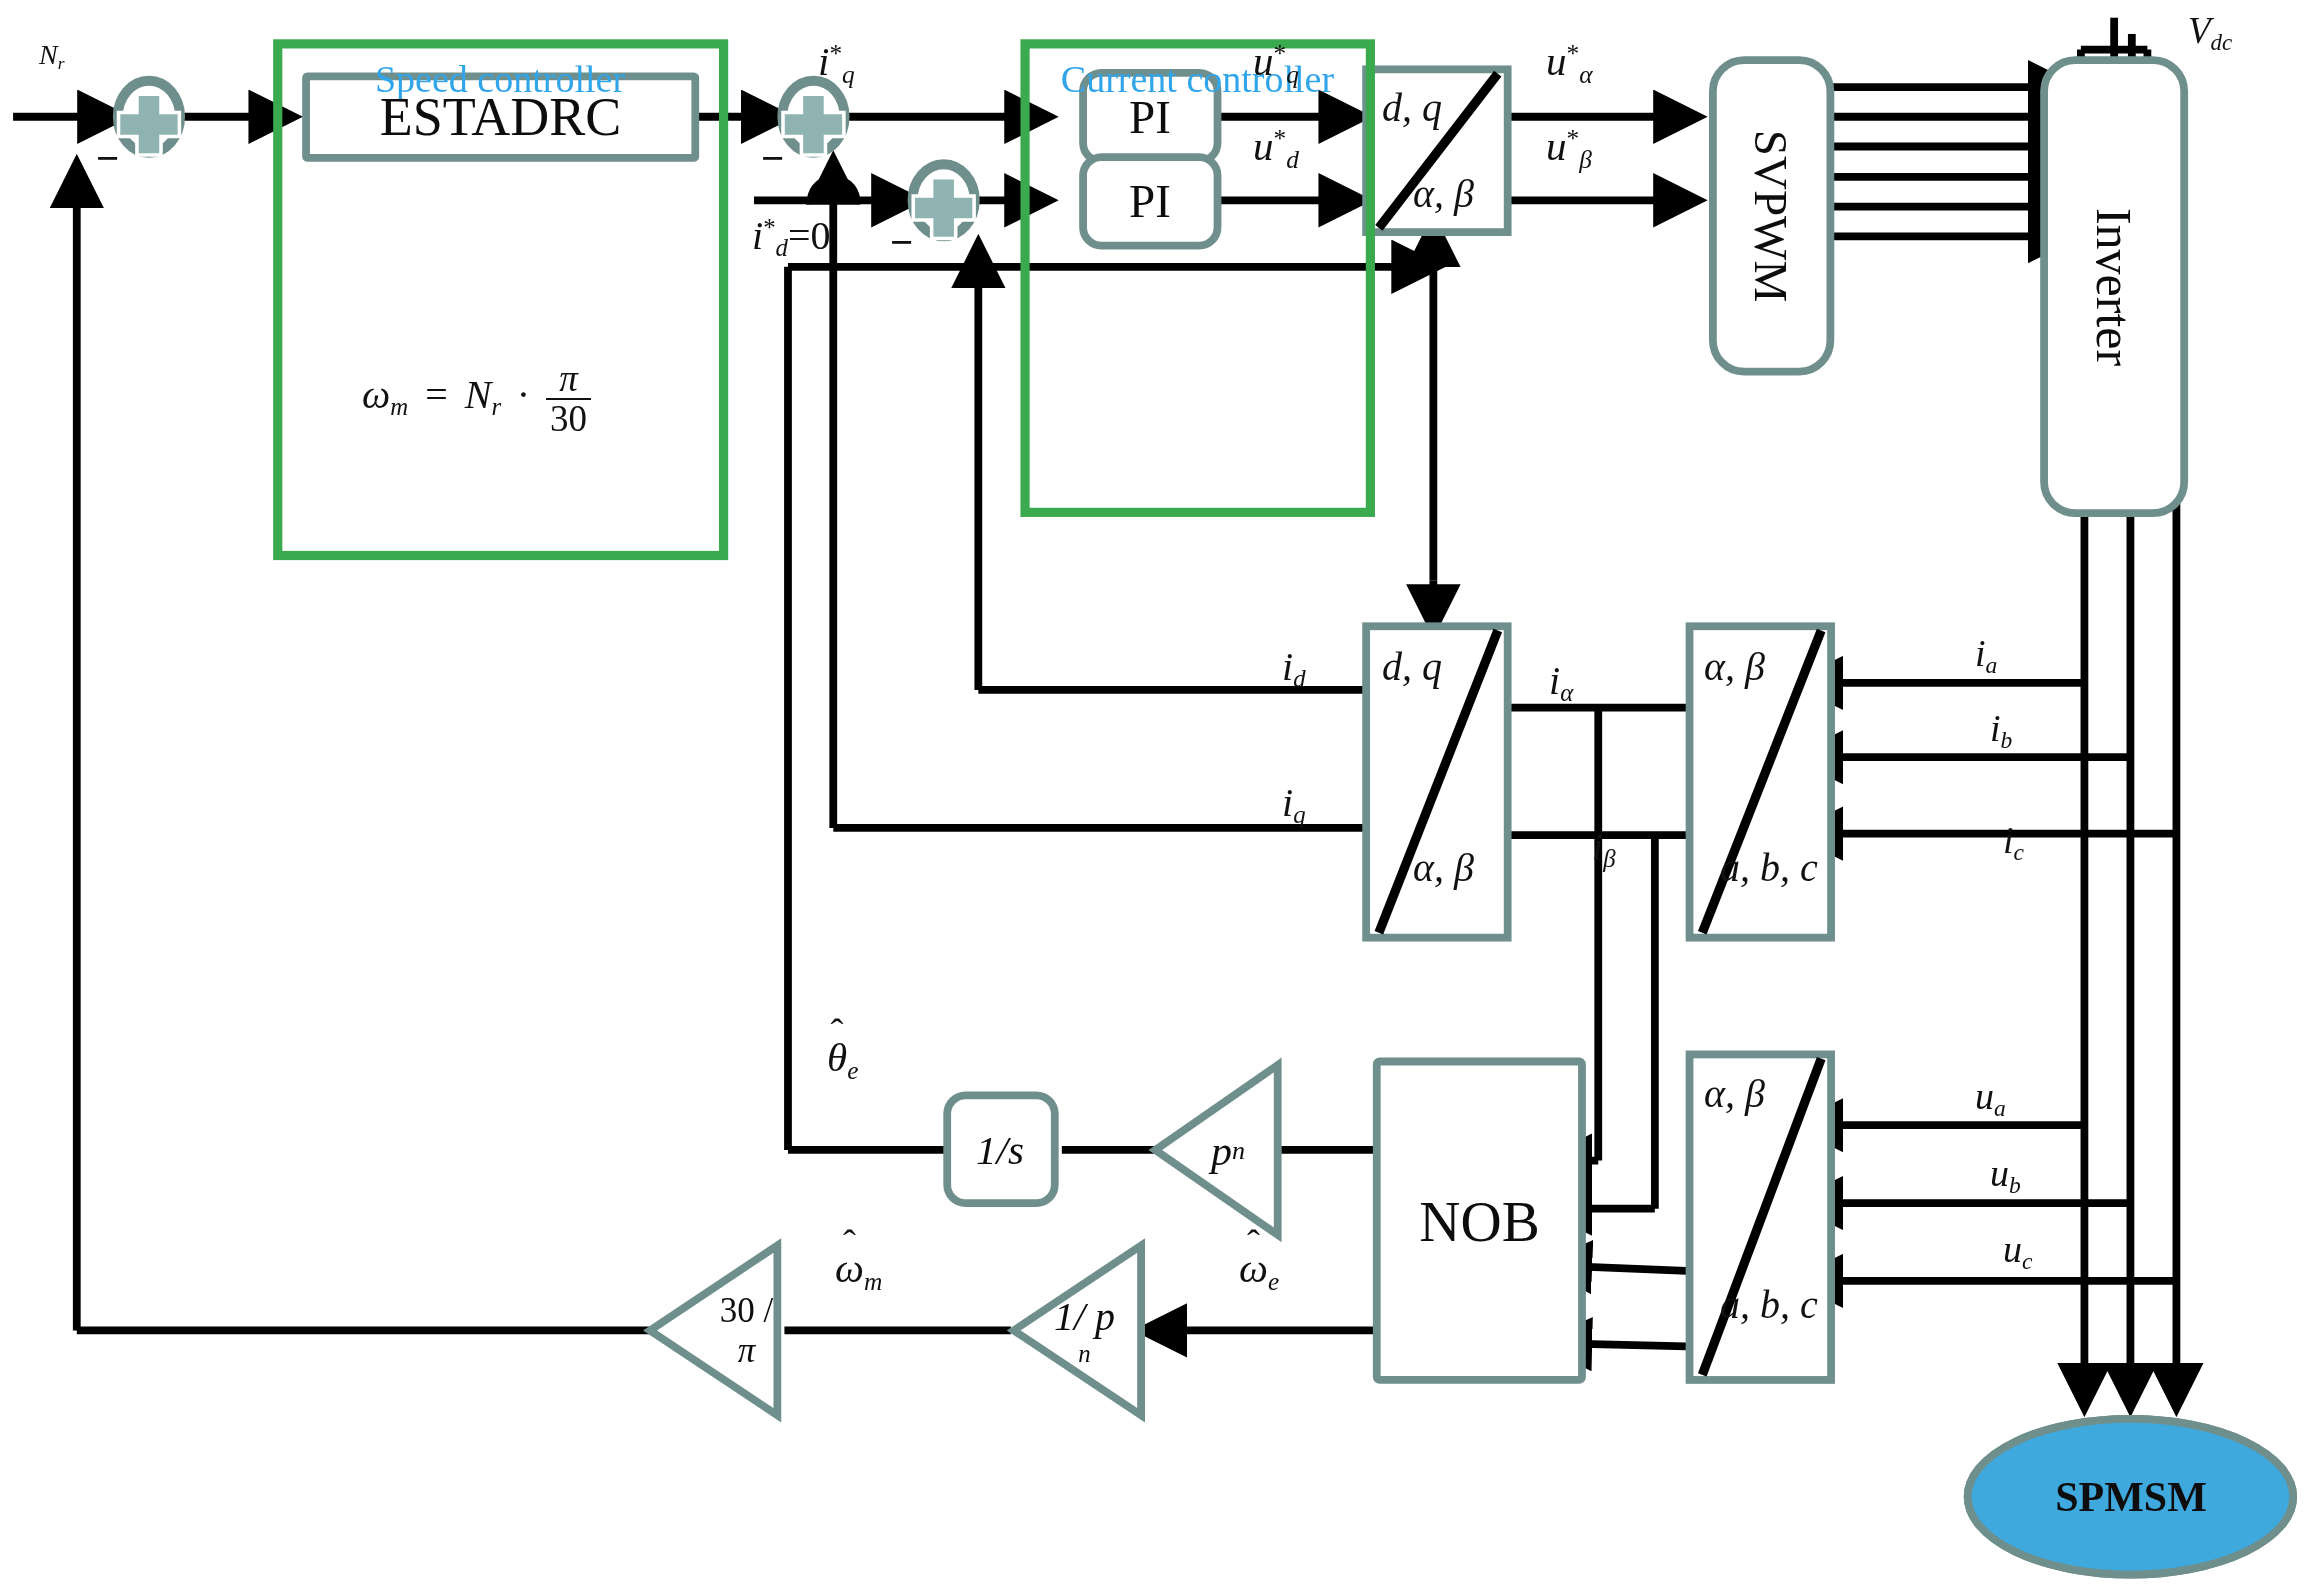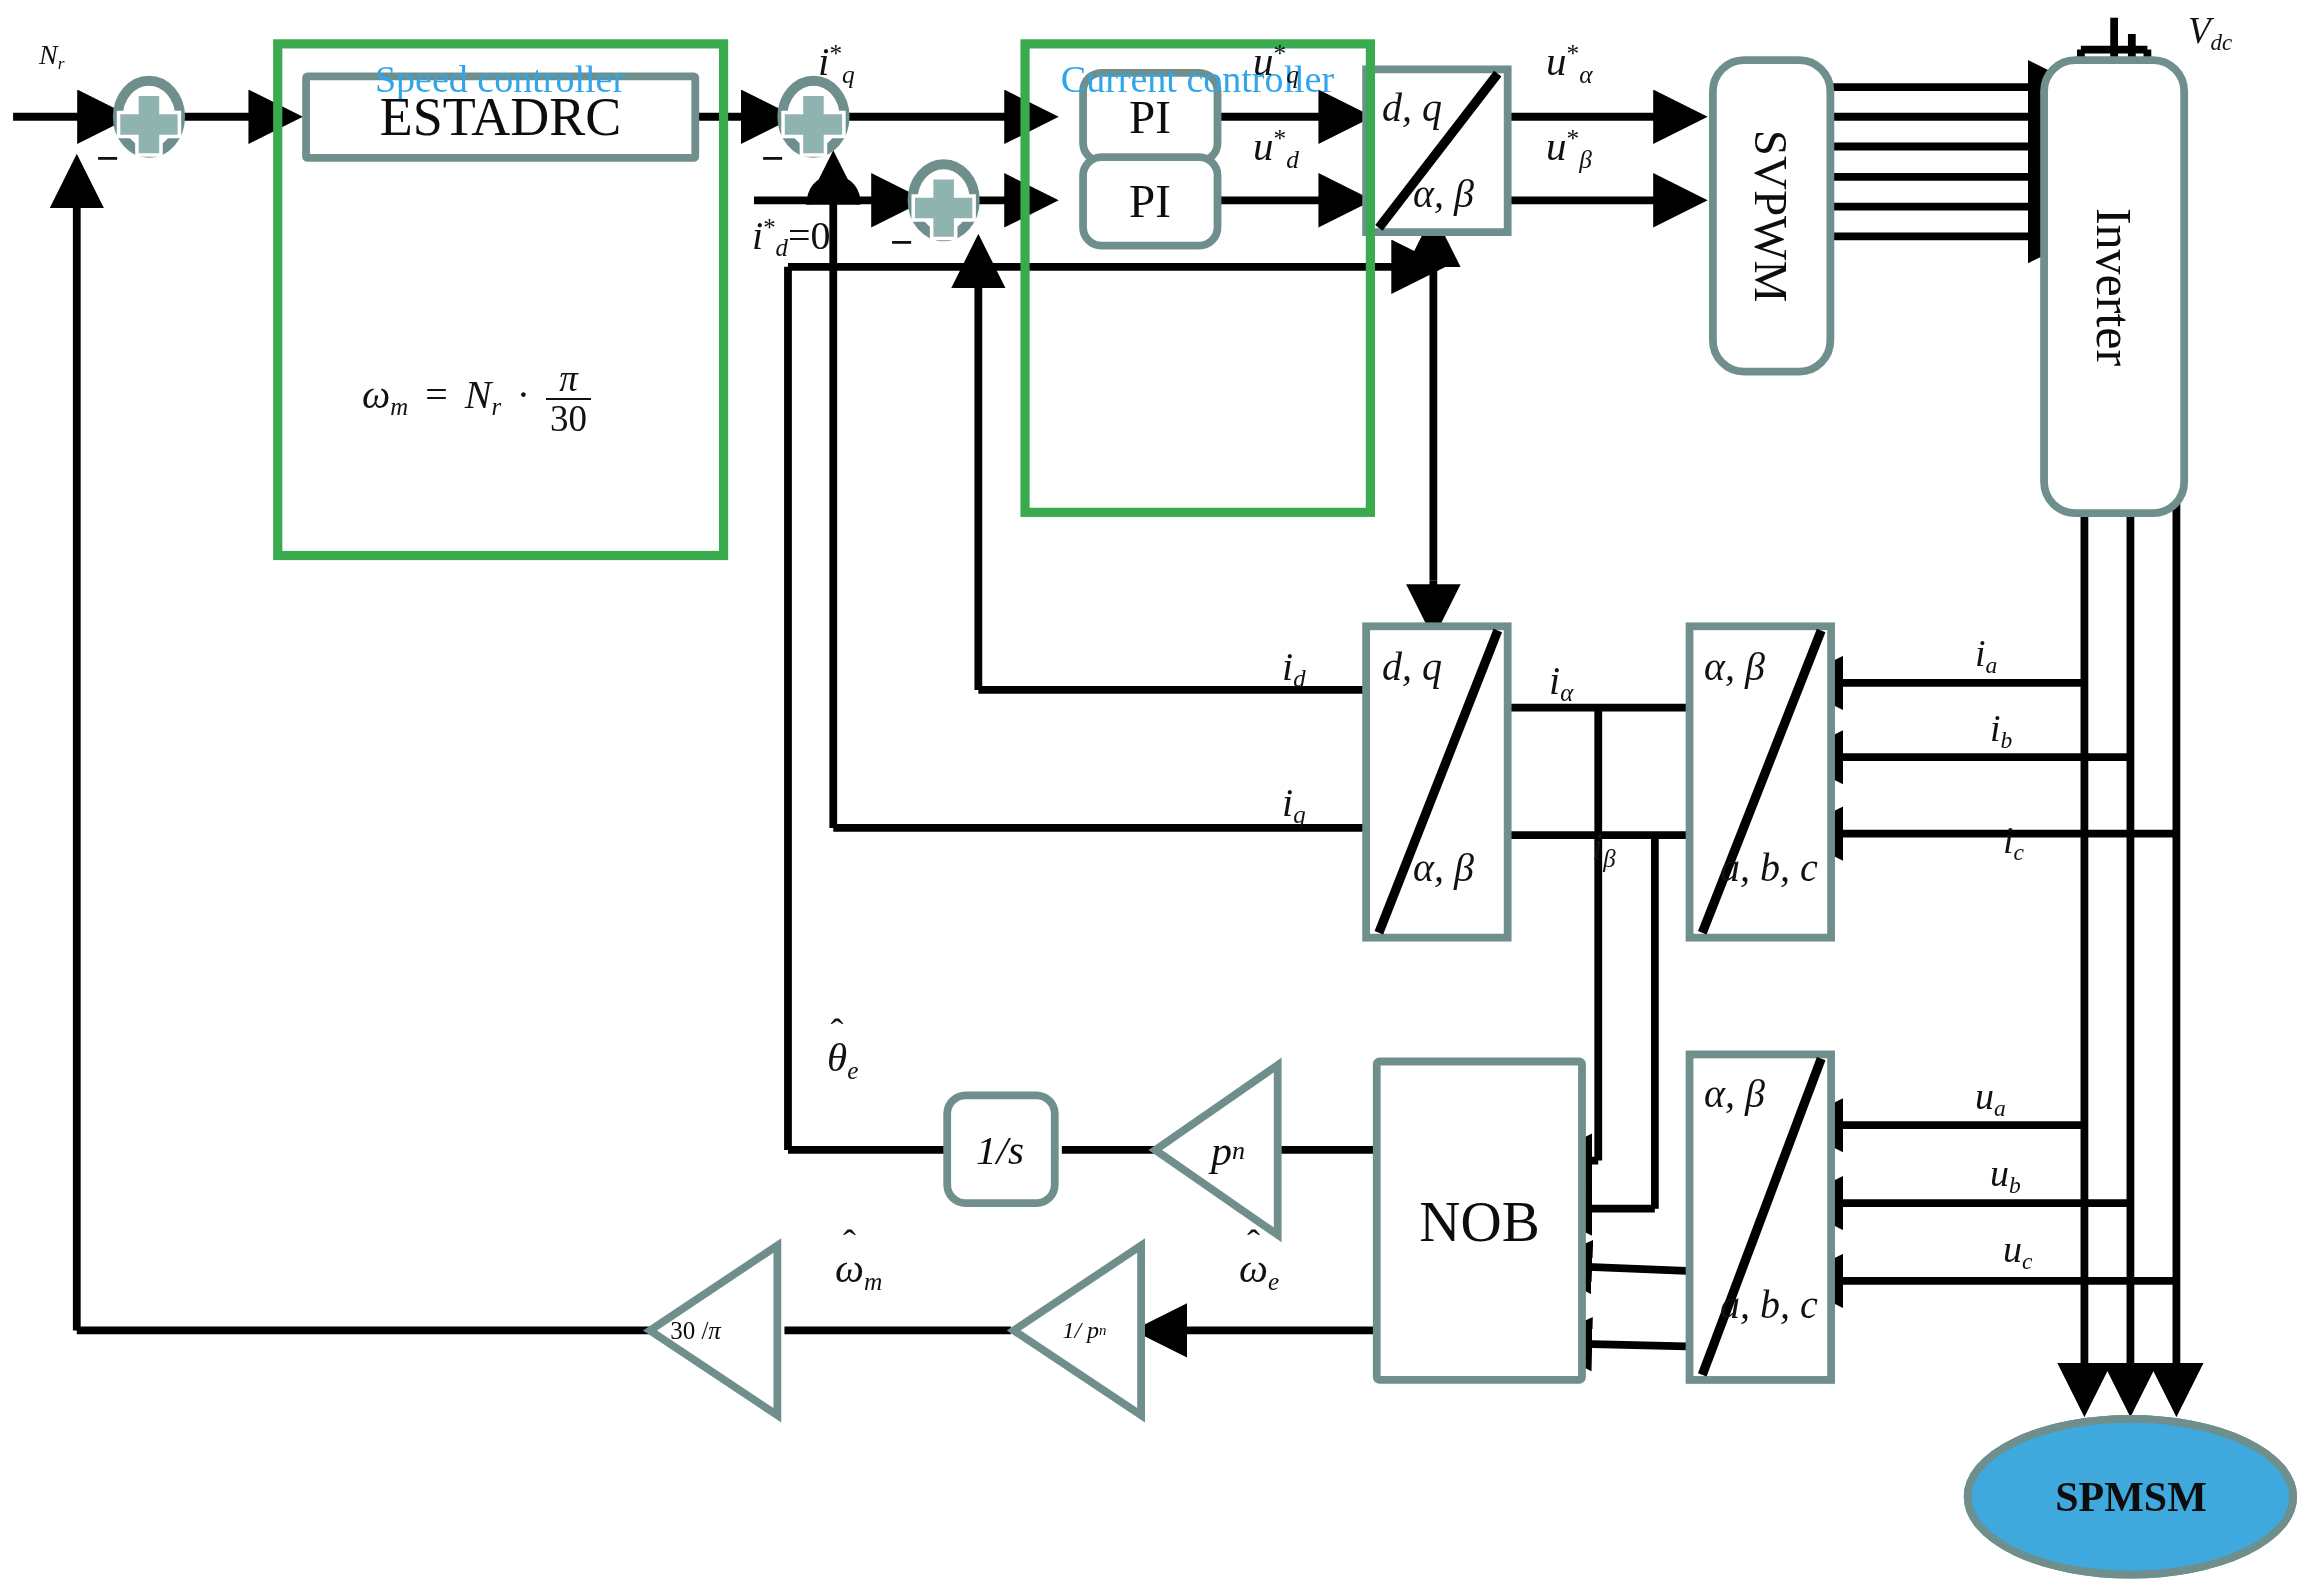--- a/index.html
+++ b/index.html
@@ -183,25 +183,25 @@
     <span class="vert">Inverter</span>
   </div>
   <div class="blocktext" style="left:1377px;top:1062px;width:205px;height:318px;font-size:57px;">NOB</div>
   <div class="blocktext it" style="left:946px;top:1096px;width:108px;height:108px;font-size:41px;">1/s</div>
   <div class="blocktext" style="left:1968px;top:1458px;width:326px;height:78px;font-size:42px;font-weight:bold;">SPMSM</div>
 
   <div class="blocktext it" style="left:1175px;top:1106px;width:106px;height:89px;font-size:42px;">
     <span>p</span>
       <span class="sub">n</span>
   </div>
-  <div class="blocktext it" style="left:1026px;top:1286px;width:117px;height:89px;font-size:24px;">
+  <div class="blocktext it" style="left:1026px;top:1286px;width:117px;height:89px;font-size:40px;flex-direction:column;">
     <span>1/ p</span>
       <span class="sub">n</span>
   </div>
-  <div class="blocktext" style="left:639px;top:1286px;width:113px;height:89px;font-size:25px;">
+  <div class="blocktext" style="left:690px;top:1286px;width:113px;height:89px;font-size:35px;flex-direction:column;">
     <span>30 /</span>
       <span class="it">π</span>
   </div>
 
   <div class="lbl it" style="left:1382px;top:84px;font-size:40px;">d, q</div>
   <div class="lbl it" style="left:1413px;top:170px;font-size:40px;">α, β</div>
 
   <div class="lbl it" style="left:1382px;top:643px;font-size:40px;">d, q</div>
   <div class="lbl it" style="left:1413px;top:844px;font-size:40px;">α, β</div>
 

